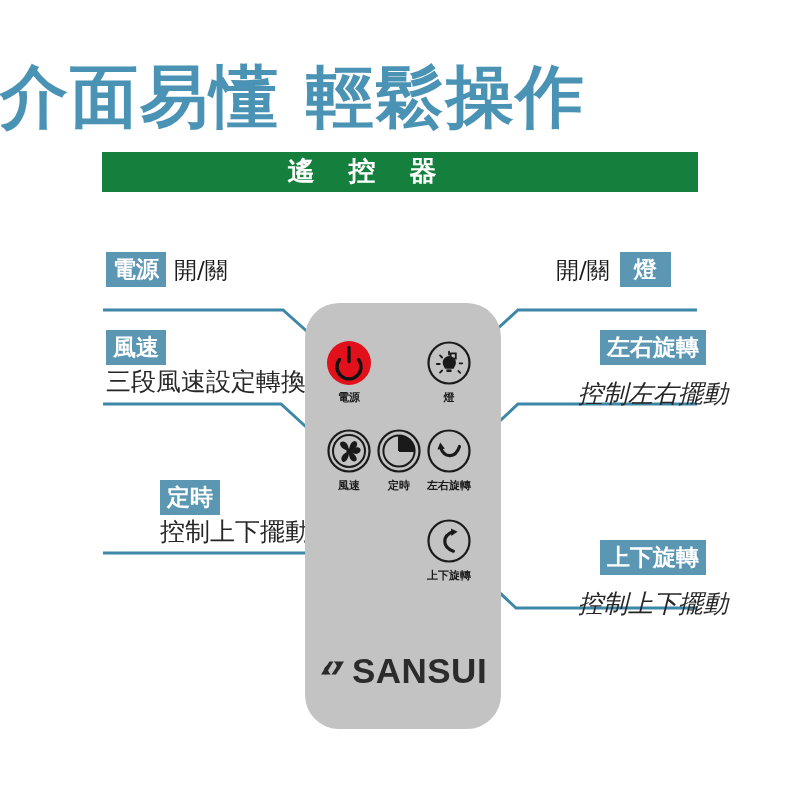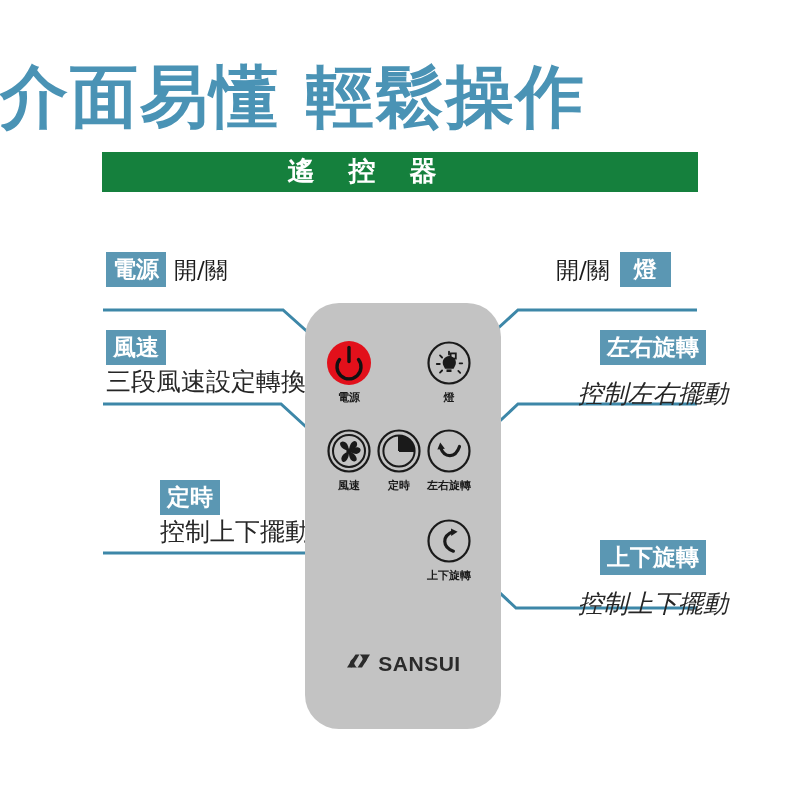--- a/index.html
+++ b/index.html
@@ -171,21 +171,21 @@
   }
   #brand .brand-mark {
     display: inline-block;
     vertical-align: middle;
     margin-right: 3px;
   }
   #brand .brand-text {
     display: inline-block;
     vertical-align: middle;
     font-family: "Liberation Sans", sans-serif;
-    font-size: 21px;
+    font-size: 35px;
     font-weight: bold;
     letter-spacing: 0.5px;
     color: #2b2b2b;
   }
 </style>
 </head>
 <body>
 
 <div id="stage">
 

